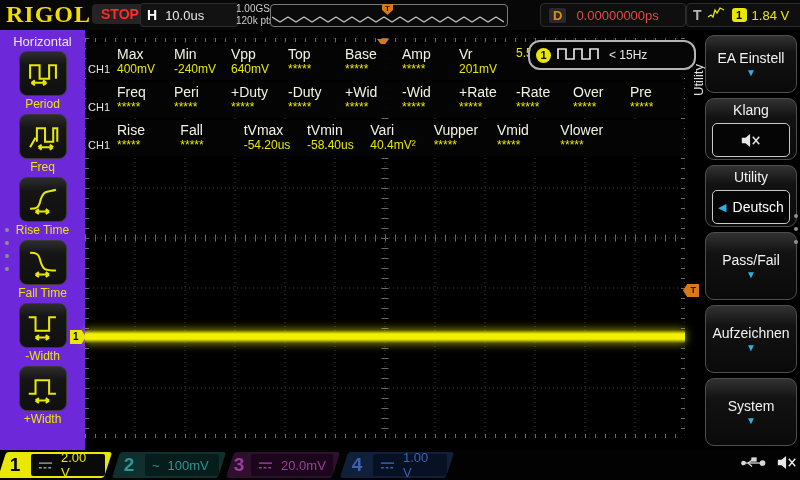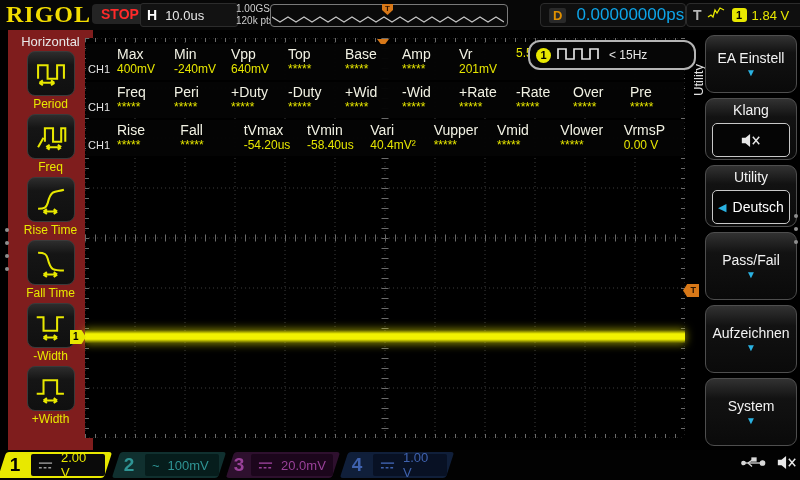--- a/index.html
+++ b/index.html
@@ -19,30 +19,30 @@
   .ratebox{position:absolute;left:236px;top:3px;color:#cfcfcf;font-size:10px;line-height:12px;}
   .preview{position:absolute;left:270px;top:4px;width:236px;height:21px;background:#0a0a0a;
            border:1px solid #7a7a7a;border-radius:4px;}
   .preview svg{position:absolute;left:1px;top:1px;}
   .ptrig{position:absolute;left:111px;top:-1px;width:11px;height:11px;background:#d87818;
          clip-path:polygon(0 0,100% 0,100% 55%,50% 100%,0 55%);
          color:#301400;font-size:8px;font-weight:bold;text-align:center;line-height:9px;}
   .dbox{position:absolute;left:540px;top:3px;width:128px;height:22px;background:#0f0f0f;
         border:1px solid #2c2c2c;border-radius:4px;display:flex;align-items:center;gap:10px;padding:0 8px;}
   .dlbl{background:#2a2a2a;color:#e09000;font-weight:bold;font-size:13px;padding:0 4px;border-radius:2px;}
-  .dval{color:#0ea5e9;font-size:17px;}
+  .dval{color:#ef4444;font-size:13px;}
   .tbox{position:absolute;left:686px;top:3px;width:108px;height:22px;background:#0f0f0f;
         border:1px solid #2c2c2c;border-radius:4px;display:flex;align-items:center;gap:5px;padding:0 6px;}
   .tlbl{color:#b8b8b8;font-weight:bold;font-size:14px;}
   .tbadge{background:#e8e800;color:#000;font-weight:bold;font-size:11px;width:15px;height:14px;
           border-radius:3px;text-align:center;line-height:14px;}
   .tval{color:#e8e800;font-size:13px;}
 
   
-  #leftMenu{position:absolute;left:8px;top:30px;width:85px;height:420px;background:#7f1d1d;}
+  #leftMenu{position:absolute;left:0;top:30px;width:85px;height:420px;background:#6d28d9;}
   .lm-title{color:#e8e8e8;font-size:13px;text-align:center;padding:4px 0 2px 0;}
   #leftItems{display:flex;flex-direction:column;align-items:center;gap:3px;}
   .side-item{display:flex;flex-direction:column;align-items:center;cursor:default;}
   .icon-box{width:46px;height:43px;background:linear-gradient(180deg,#2d2d2d,#151515 30%,#101010);
             border:1px solid #3a3a3a;border-radius:8px;display:flex;align-items:center;justify-content:center;}
   .side-label{color:#e8e800;font-size:12px;margin-top:1px;white-space:nowrap;}
 
   
   #grid{position:absolute;left:85px;top:38px;width:600px;height:400px;background:#000;}
   #trace{position:absolute;left:85px;top:330px;width:600px;height:13px;border-radius:2px;
@@ -372,24 +372,20 @@
             <div class="mv">*****</div>
           </div>
           <div class="mcell" style="width: 11.1111%;">
             <div class="mh">Vmid</div>
             <div class="mv">*****</div>
           </div>
           <div class="mcell" style="width: 11.1111%;">
             <div class="mh">Vlower</div>
             <div class="mv">*****</div>
           </div>
-          <div class="mcell" style="width: 11.1111%;">
-            <div class="mh">VrmsP</div>
-            <div class="mv">0.00 V</div>
-          </div>
         </div>
       </div>
     </div>
 
   <div id="trigPopup">
     <span class="pbadge">1</span>
     <span id="popupWave"><svg width="46" height="15" viewBox="0 0 46 15">
           <path d="M1 13 V3 H9 V13 H17 V3 H25 V13 H33 V3 H41 V13" fill="none" stroke="#e2e2e2" stroke-width="1.7"></path>
         </svg></span>
     <span class="ptext">&lt; 15Hz</span>

